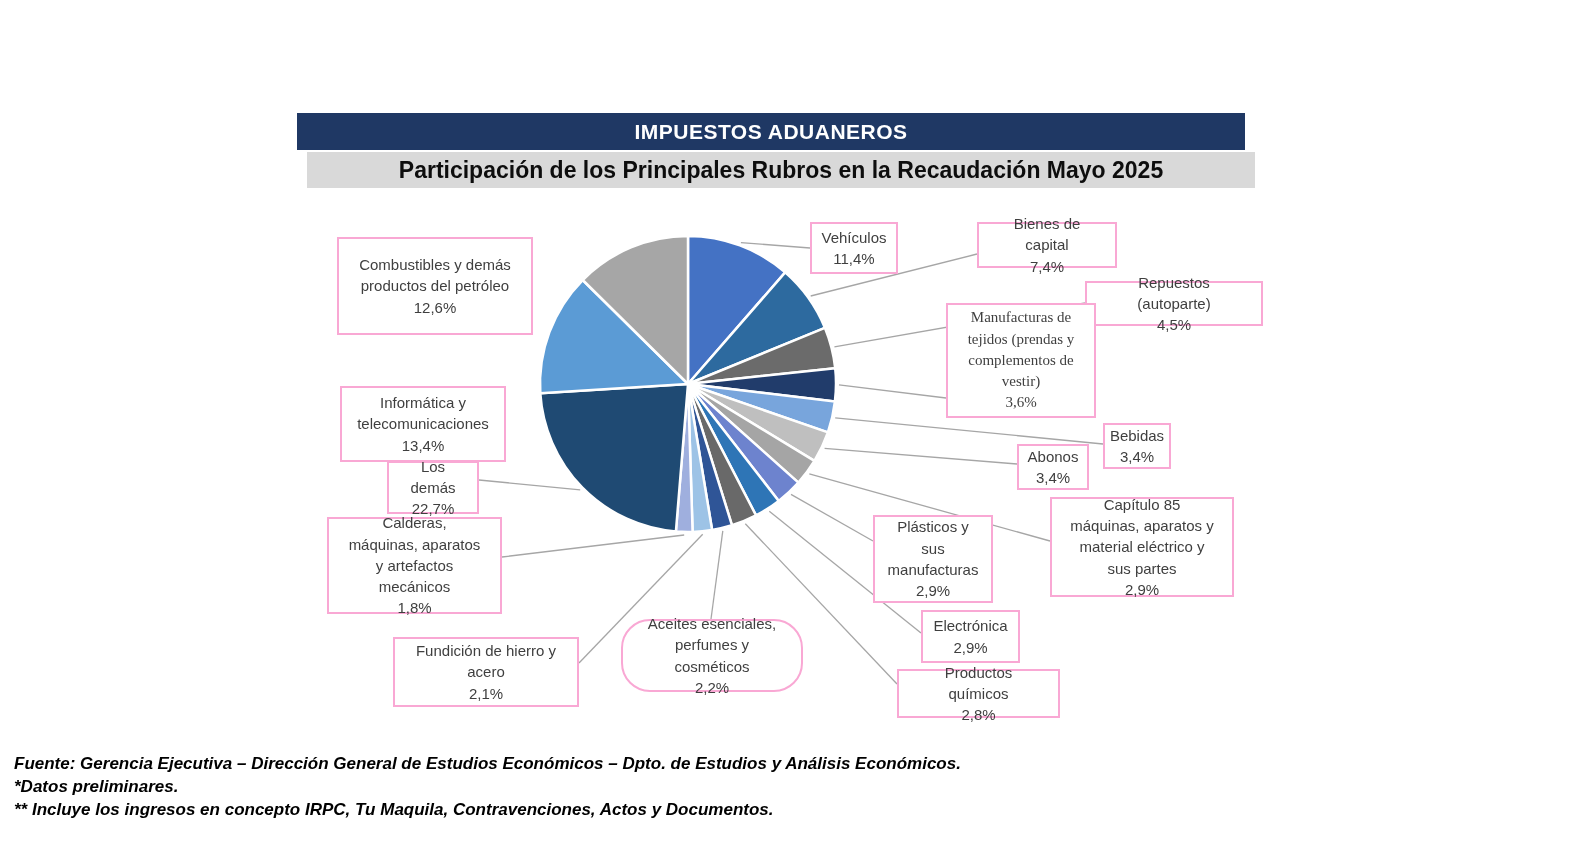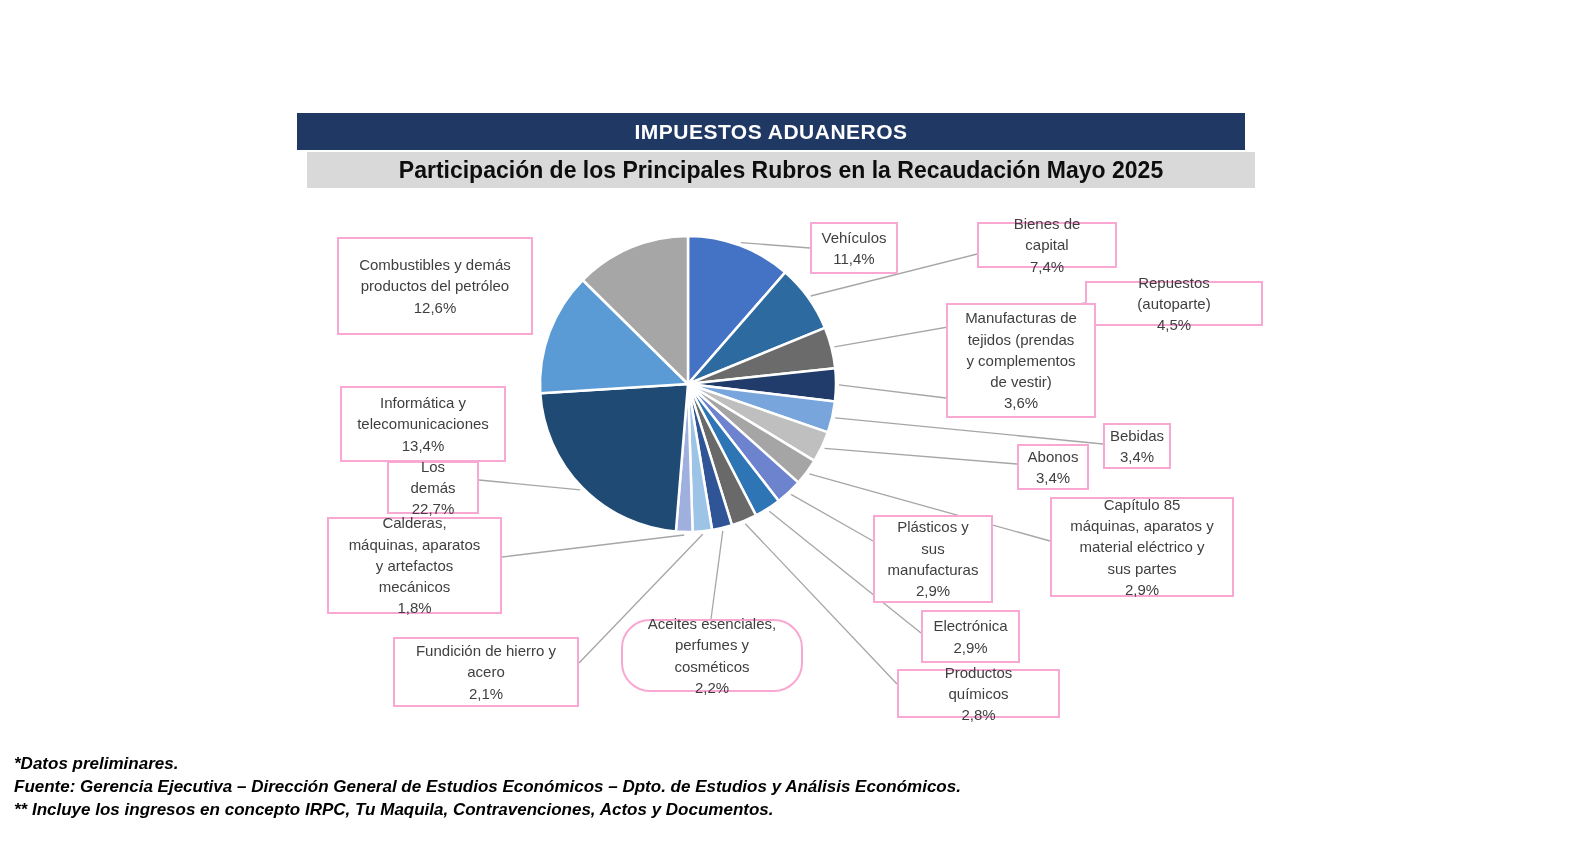--- a/index.html
+++ b/index.html
@@ -87,21 +87,21 @@
       <span>11,4%</span>
     </div>
     <div class="label-box" style="left: 977px; top: 222px; width: 140px; height: 46px;">
       <span>Bienes de capital</span>
       <span>7,4%</span>
     </div>
     <div class="label-box" style="left: 1085px; top: 281px; width: 178px; height: 45px;">
       <span>Repuestos (autoparte)</span>
       <span>4,5%</span>
     </div>
-    <div class="label-box" style="left: 946px; top: 303px; width: 150px; height: 115px;">
+    <div class="label-box" style="left: 946px; top: 303px; width: 150px; height: 115px; font-family: Liberation Serif, serif;">
       <span>Manufacturas de tejidos (prendas y complementos de vestir)</span>
       <span>3,6%</span>
     </div>
     <div class="label-box" style="left: 1103px; top: 423px; width: 68px; height: 46px;">
       <span>Bebidas</span>
       <span>3,4%</span>
     </div>
     <div class="label-box" style="left: 1017px; top: 444px; width: 72px; height: 46px;">
       <span>Abonos</span>
       <span>3,4%</span>
@@ -142,16 +142,16 @@
       <span>Informática y telecomunicaciones</span>
       <span>13,4%</span>
     </div>
     <div class="label-box" style="left: 337px; top: 237px; width: 196px; height: 98px;">
       <span>Combustibles y demás productos del petróleo</span>
       <span>12,6%</span>
     </div>
   </div>
 
 <div class="footer">
+  <div>Fuente: Gerencia Ejecutiva – Dirección General de Estudios Económicos – Dpto. de Estudios y Análisis Económicos.</div>
   <div>*Datos preliminares.</div>
-  <div>Fuente: Gerencia Ejecutiva – Dirección General de Estudios Económicos – Dpto. de Estudios y Análisis Económicos.</div>
   <div>** Incluye los ingresos en concepto IRPC, Tu Maquila, Contravenciones, Actos y Documentos.</div>
 </div>
 
 </body></html>

